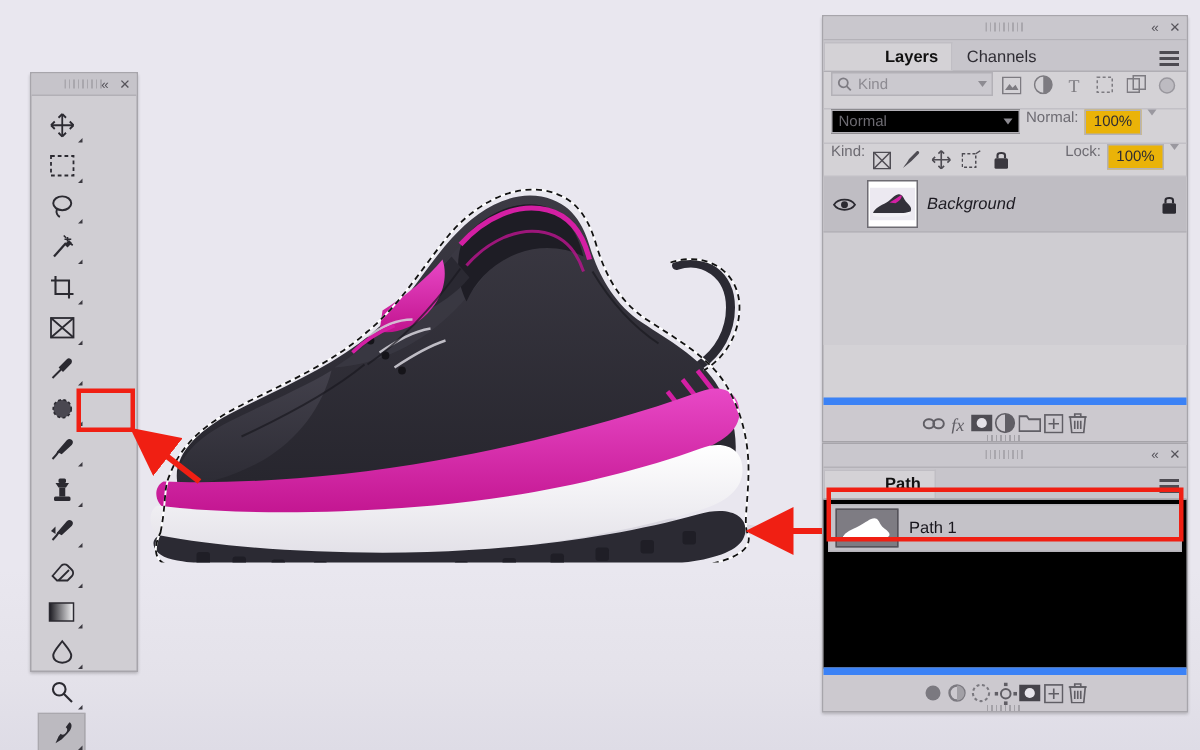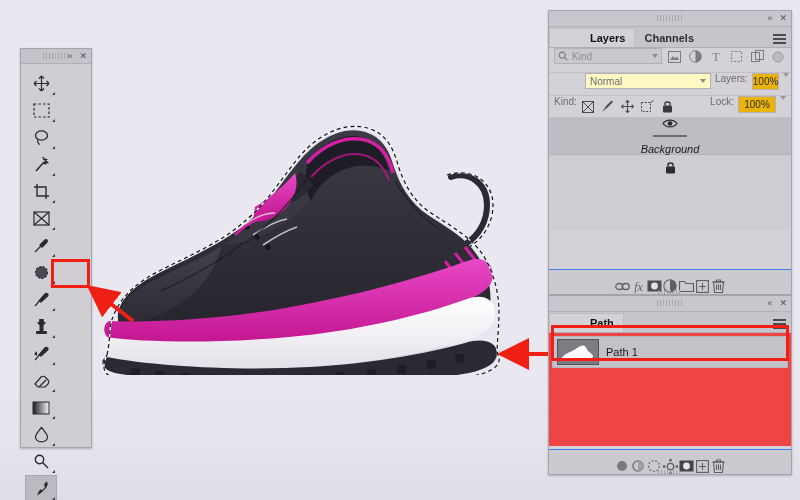--- a/index.html
+++ b/index.html
@@ -37,64 +37,64 @@
   .tool svg{display:block;}
   .tool .corner{position:absolute;right:2px;bottom:2px;width:0;height:0;
         border-left:3px solid transparent;border-bottom:3px solid #3b3940;}
   .tool.sel{background:#bcbac0;box-shadow:inset 0 0 0 1px #aaa8ae;}
 
   
   #layers{left:548px;top:10px;width:244px;height:285px;background:#d4d2d6;}
   #paths{left:548px;top:295px;width:244px;height:180px;background:#d4d2d6;}
   .tabstrip{height:20px;background:#c7c5cb;display:flex;align-items:flex-end;
      border-bottom:1px solid #b0aeb4;position:relative;}
-  .tab{padding:3px 9px 3px 9px;font-size:11px;color:#2f2d34;cursor:pointer;line-height:12px;font-weight:bold;}
+  .tab{padding:3px 9px 3px 9px;font-size:11px;color:#2f2d34;cursor:pointer;line-height:12px;}
   .tab.active{background:#d4d2d6;color:#111;font-weight:bold;border-top:1px solid #c0bec4;
      border-left:1px solid #c0bec4;border-right:1px solid #c0bec4;padding-left:40px;}
   .hamb{position:absolute;right:5px;bottom:3px;width:13px;height:10px;cursor:pointer;
      background:repeating-linear-gradient(180deg,#4d4b52 0 2px,transparent 2px 4px);}
   .row{display:flex;height:21px;padding:0 5px;gap:4px;
      border-bottom:1px solid #c2c0c6;}
   .filter-row{height:24px;}
   .kind-box{flex:0 0 108px;height:16px;background:#cbc9cf;border:1px solid #b3b1b7;
      display:flex;align-items:center;gap:4px;padding:0 3px;box-sizing:border-box;}
   .kind-box .lbl{font-size:10px;color:#8d8b92;}
   .tiny-caret{margin-left:auto;width:0;height:0;border-left:3px solid transparent;
      border-right:3px solid transparent;border-top:4px solid #8d8b92;}
   .ficon{width:19px;height:17px;display:flex;align-items:center;justify-content:center;cursor:pointer;opacity:.82;}
   .blend-row{height:22px;}
-  .blend-sel{flex:0 0 126px;height:16px;background:#fef9c3;border:1px solid #b3b1b7;
-     display:flex;align-items:center;padding:0 4px;box-sizing:border-box;font-size:10px;color:#6d6b72;margin-left:31px;}
+  .blend-sel{flex:0 0 126px;height:16px;background:#000000;border:1px solid #b3b1b7;
+     display:flex;align-items:center;padding:0 4px;box-sizing:border-box;font-size:10px;color:#6d6b72;}
   .mini-lbl{font-size:10px;color:#6d6b72;white-space:nowrap;}
   .numfield{width:36px;height:15px;background:#eab308;border:1px solid #b3b1b7;
      font-size:10px;color:#2e2c33;display:flex;align-items:center;justify-content:center;}
   .stepper{width:0;height:0;border-left:3px solid transparent;border-right:3px solid transparent;
      border-top:4px solid #9a989f;}
   .lock-row{height:21px;}
   .lock-icons{display:flex;gap:6px;align-items:center;}
   .lock-icons .li{width:14px;height:14px;display:flex;align-items:center;justify-content:center;cursor:pointer;}
 
   .layer-list{height:112px;background:#cfcdd2;position:relative;}
   .layer-item{display:flex;align-items:center;height:36px;background:#bfbdc3;
-     border-bottom:1px solid #b4b2b8;padding:0 5px;gap:6px;flex-direction:column;}
+     border-bottom:1px solid #b4b2b8;padding:0 5px;gap:6px;}
   .eye{width:18px;height:18px;display:flex;align-items:center;justify-content:center;cursor:pointer;}
   .thumb{width:32px;height:30px;background:#fff;border:1px solid #6d6b72;overflow:hidden;
      display:flex;align-items:center;justify-content:center;}
   .thumb svg{display:block;}
   .layer-name{font-size:11px;font-style:italic;color:#1c1a21;flex:1;}
   .lock-badge{width:14px;height:16px;display:flex;align-items:center;justify-content:center;}
 
   .pnl-footer{position:absolute;left:0;right:0;bottom:0;height:24px;background:#ccc9cf;
-     border-top:1px solid #3b82f6;display:flex;align-items:flex-end;justify-content:center;}
+     border-top:5px solid #3b82f6;display:flex;align-items:center;justify-content:center;}
   .pnl-footer .fi{width:16px;height:16px;display:flex;align-items:center;justify-content:center;
      cursor:pointer;opacity:.85;}
   .drag-grip{position:absolute;left:50%;bottom:0px;transform:translateX(-50%);width:24px;height:4px;
      background:repeating-linear-gradient(90deg,#a3a1a7 0 1px,transparent 1px 3px);}
 
-  .paths-list{height:110px;background:#ef4444;padding-top:3px;}
+  .paths-list{height:110px;background:#000000;padding-top:3px;}
   .path-item{display:flex;align-items:center;height:30px;background:#c4c2c8;
      border:1px solid #b6b4ba;margin:0 3px;gap:7px;padding:0 4px;}
   .path-thumb{width:40px;height:24px;background:#7e7c83;border:1px solid #55535a;
      display:flex;align-items:center;justify-content:center;overflow:hidden;}
   .path-name{font-size:11px;color:#18161d;}
 
   
   .redbox{position:absolute;border:3px solid #f01f13;box-sizing:border-box;pointer-events:none;}
   #anno-svg{position:absolute;left:0;top:0;width:800px;height:500px;pointer-events:none;}
 </style>
@@ -479,21 +479,21 @@
           <circle cx="7" cy="7" r="5" fill="#b9b7bd" stroke="#8d8b92"></circle>
         </svg>
       </div>
   </div>
 
   <div class="row blend-row">
     <div class="blend-sel">
       <span>Normal</span>
       <span class="tiny-caret" style="margin-left:auto"></span>
     </div>
-    <span class="mini-lbl">Layers:</span>
+    <span class="mini-lbl">Normal:</span>
     <div class="numfield">100%</div>
     <span class="stepper"></span>
   </div>
 
   <div class="row lock-row">
     <span class="mini-lbl">Kind:</span>
     <div class="lock-icons">
       <div class="li">
         <svg width="12" height="12" viewBox="0 0 12 12">
             <rect x="0.5" y="0.5" width="11" height="11" fill="none" stroke="#4e4c53"></rect>

